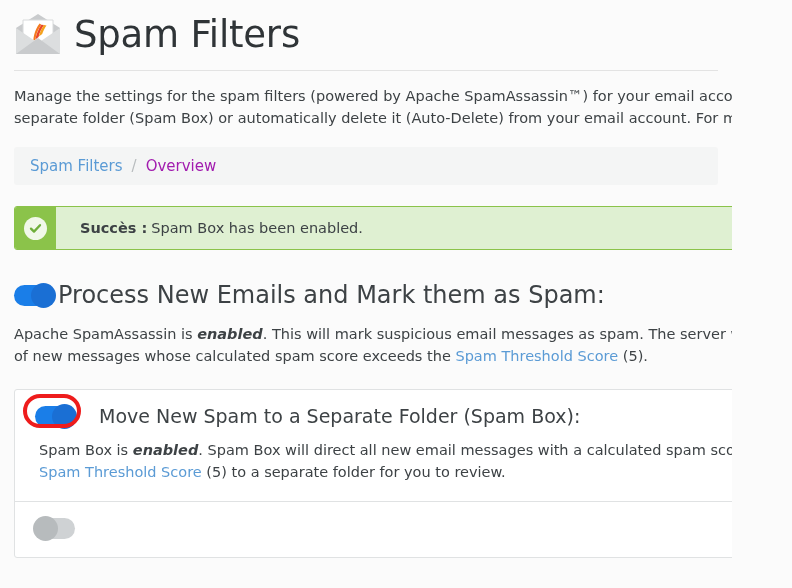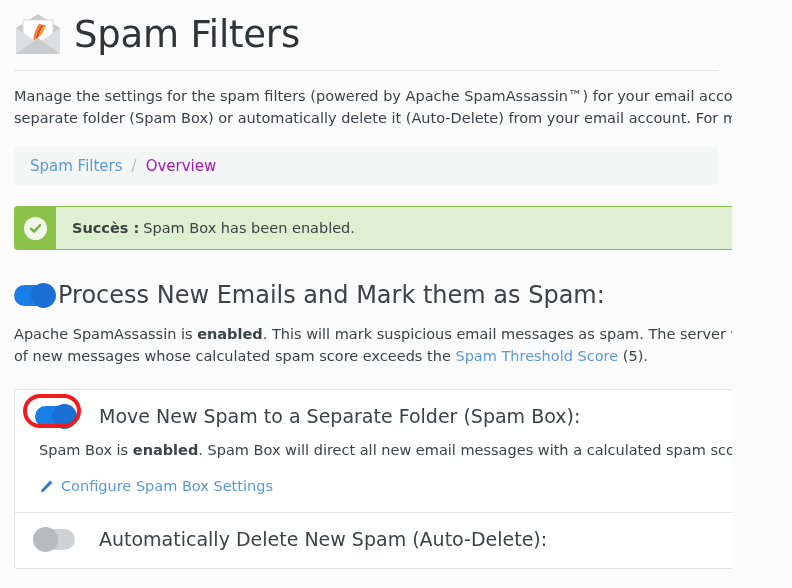--- a/index.html
+++ b/index.html
@@ -111,21 +111,21 @@
     border-radius: 50%;
     background: #f1f8e9;
     display: flex;
     align-items: center;
     justify-content: center;
   }
   .check-circle svg { display: block; }
   .alert-body {
     display: flex;
     align-items: center;
-    padding-left: 16px;
+    padding-left: 24px;
     font-size: 14.5px;
     color: #3d4245;
   }
   .alert-strong {
     font-weight: bold;
     margin-right: 4px;
   }
 
   
   .section-main {
@@ -169,21 +169,21 @@
   .switch.on  .knob { right: -2px; background: #1a6fd4; }
   .switch.off .knob { left: -2px;  background: #b7bbbd; }
 
   .body-text {
     font-size: 14.5px;
     line-height: 22px;
     color: #3d4245;
     white-space: nowrap;
   }
   .body-text .line { display: block; }
-  .body-text b { font-weight: bold; }
+  .body-text b { font-weight: bold; font-style: italic; }
   .inline-link {
     color: #5b9bd5;
     text-decoration: none;
     cursor: pointer;
   }
 
   .section-main .body-text { margin-top: 16px; }
 
   
   .panel {
@@ -302,36 +302,27 @@
         <div class="annot-wrap">
           <div class="switch on">
             <span class="knob"></span>
           </div>
           <div class="annot-ring"></div>
         </div>
         <div class="toggle-heading sub">Move New Spam to a Separate Folder (Spam Box):</div>
       </div>
       <div class="body-text">
         <span class="line"><span>Spam Box is </span><b>enabled</b><span>. Spam Box will direct all new email messages with a calculated spam score greater than the</span></span>
-      </div>
-      <div class="config-link-row">
-        <span class="pencil-icon">
-          <svg width="15" height="15" viewBox="0 0 15 15">
-            <path d="M11.2 1.6 L13.4 3.8 L5.2 12.0 L2.2 12.9 L3.1 9.9 Z" fill="#3a7bbf"></path>
-            <path d="M2.2 12.9 L3.1 9.9 L5.2 12.0 Z" fill="#2e6699"></path>
-          </svg>
-        </span>
-        <a class="config-link">Configure Spam Box Settings</a>
+        <span class="line"><a class="inline-link">Spam Threshold Score</a><span> (5) to a separate folder for you to review.</span></span>
       </div>
     </div>
 
     <div class="panel-block">
       <div class="toggle-row">
         <div class="switch off">
           <span class="knob"></span>
         </div>
-        <div class="toggle-heading sub">Automatically Delete New Spam (Auto-Delete):</div>
       </div>
     </div>
 
   </div>
 
 </div>
 
 </body></html>

